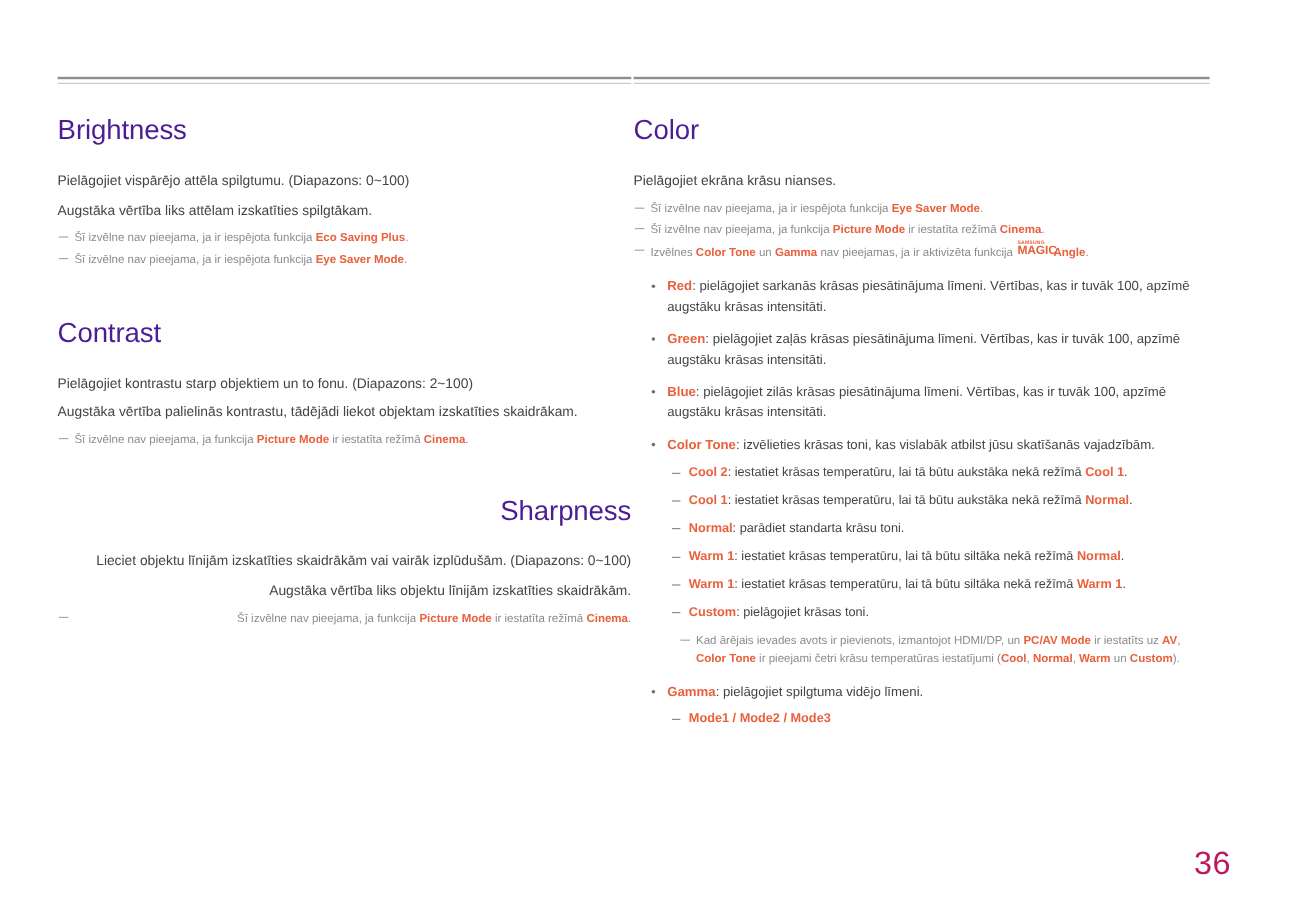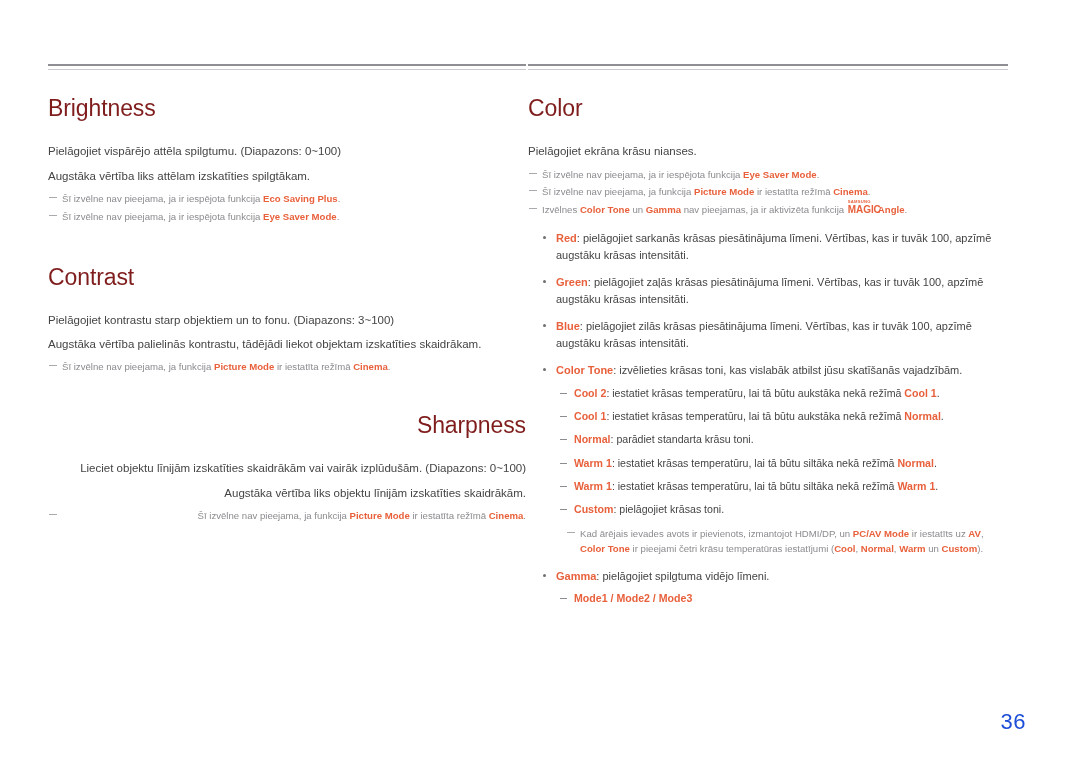--- a/index.html
+++ b/index.html
@@ -34,21 +34,21 @@
     border-top: 2px solid #8e8e93;
     border-bottom: 1px solid #c9c9ce;
     margin: 0 0 26px 0;
   }
 
   h2.section-title {
     margin: 0 0 22px 0;
     font-size: 23px;
     font-weight: 400;
     line-height: 1.1;
-    color: #7f1d1d;
+    color: #4c1d95;
     letter-spacing: -0.1px;
   }
   .section + .section { margin-top: 40px; }
   .section.sharp     { margin-top: 38px; text-align: right; }
 
   p.body {
     margin: 0 0 9px 0;
     font-size: 11.5px;
     line-height: 1.5;
     color: #444444;
@@ -161,22 +161,22 @@
     font-weight: bold;
     letter-spacing: -0.1px;
     color: #e8613c;
     line-height: 1;
   }
 
   .page-number {
     position: absolute;
     right: 54px;
     bottom: 28px;
-    font-size: 22px;
-    color: #1d4ed8;
+    font-size: 27px;
+    color: #be185d;
     font-weight: 400;
     letter-spacing: 0.5px;
   }
 </style>
 </head>
 <body>
 
 <div class="page">
 
   <div class="column col-left">
@@ -187,21 +187,21 @@
       <p class="body tight">Pielāgojiet vispārējo attēla spilgtumu. (Diapazons: 0~100)</p>
       <p class="body tight">Augstāka vērtība liks attēlam izskatīties spilgtākam.</p>
       <div class="section-notes">
         <div class="note"><span>Šī izvēlne nav pieejama, ja ir iespējota funkcija </span><span class="kw">Eco Saving Plus</span><span>.</span></div>
         <div class="note"><span>Šī izvēlne nav pieejama, ja ir iespējota funkcija </span><span class="kw">Eye Saver Mode</span><span>.</span></div>
       </div>
     </div>
 
     <div class="section">
       <h2 class="section-title">Contrast</h2>
-      <p class="body tight">Pielāgojiet kontrastu starp objektiem un to fonu. (Diapazons: 3~100)</p>
+      <p class="body tight">Pielāgojiet kontrastu starp objektiem un to fonu. (Diapazons: 2~100)</p>
       <p class="body tight">Augstāka vērtība palielinās kontrastu, tādējādi liekot objektam izskatīties skaidrākam.</p>
       <div class="section-notes">
         <div class="note"><span>Šī izvēlne nav pieejama, ja funkcija </span><span class="kw">Picture Mode</span><span> ir iestatīta režīmā </span><span class="kw">Cinema</span><span>.</span></div>
       </div>
     </div>
 
     <div class="section sharp">
       <h2 class="section-title">Sharpness</h2>
       <p class="body tight">Lieciet objektu līnijām izskatīties skaidrākām vai vairāk izplūdušām. (Diapazons: 0~100)</p>
       <p class="body tight">Augstāka vērtība liks objektu līnijām izskatīties skaidrākām.</p>

